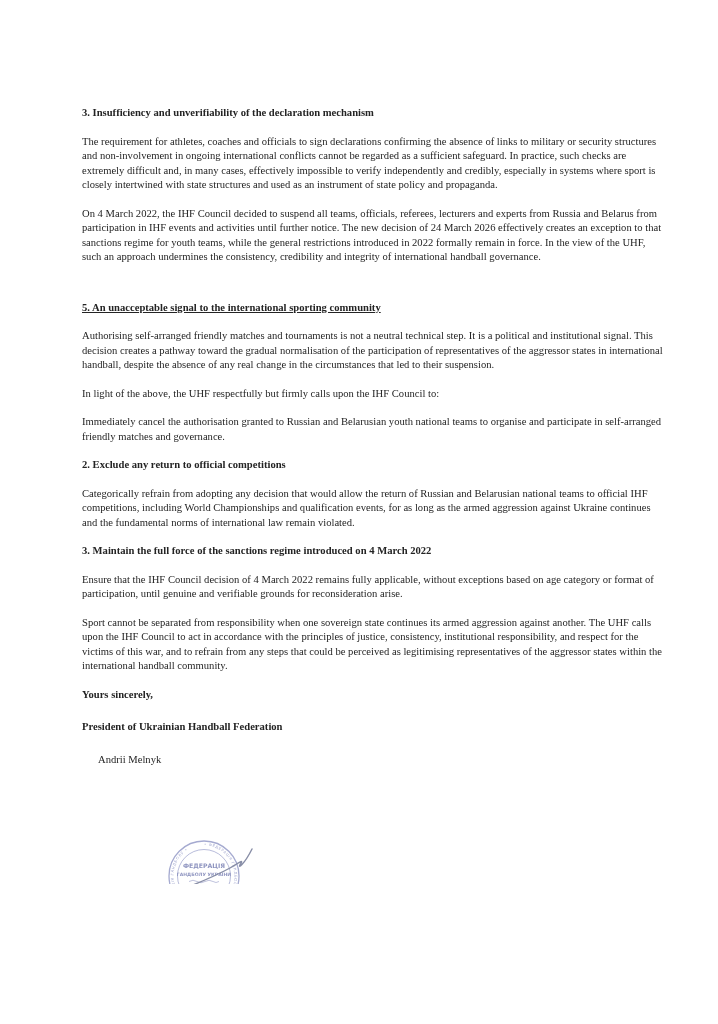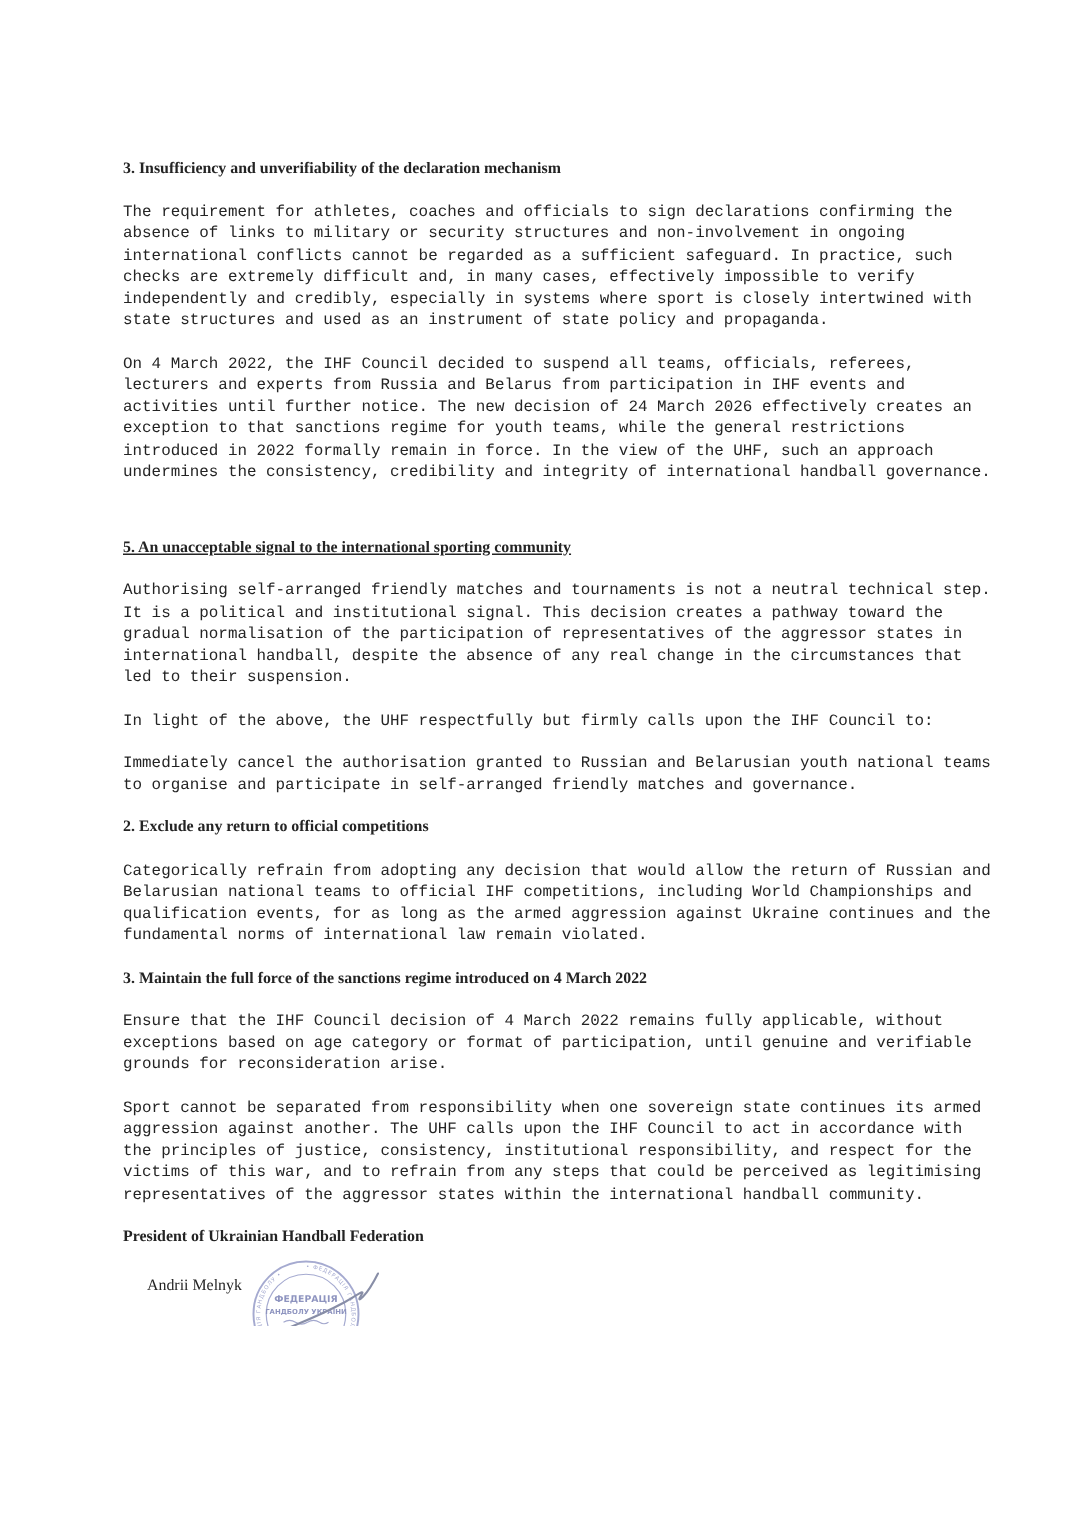--- a/index.html
+++ b/index.html
@@ -15,21 +15,21 @@
   .content {
     position: absolute;
     left: 82px;
     top: 106px;
     width: 582px;
     font-size: 10.6px;
     line-height: 14.5px;
     text-align: left;
   }
   .h  { font-weight: bold; margin: 0 0 14px 0; }
-  .p  { margin: 0 0 14px 0; font-family: Liberation Mono, monospace; }
+  .p  { margin: 0 0 14px 0; }
   .mt-lg { margin-top: 26px; }   
   .mt-xl { margin-top: 36px; text-decoration: underline; }   
   .closing-start { margin-top: 20px; }
   .closing-line  { font-weight: bold; margin: 0 0 18px 0; }
   .closing-name  { font-weight: normal; margin: 12px; padding-left: 4px; }
   .sig-overlay {
     position: absolute;
     left: 140px;
     top: 828px;
     width: 130px;
@@ -63,20 +63,21 @@
     <p class="p">Immediately cancel the authorisation granted to Russian and Belarusian youth national teams to organise and participate in self-arranged friendly matches and governance.</p>
 
     <div class="h">2. Exclude any return to official competitions</div>
     <p class="p">Categorically refrain from adopting any decision that would allow the return of Russian and Belarusian national teams to official IHF competitions, including World Championships and qualification events, for as long as the armed aggression against Ukraine continues and the fundamental norms of international law remain violated.</p>
 
     <div class="h">3. Maintain the full force of the sanctions regime introduced on 4 March 2022</div>
     <p class="p">Ensure that the IHF Council decision of 4 March 2022 remains fully applicable, without exceptions based on age category or format of participation, until genuine and verifiable grounds for reconsideration arise.</p>
 
     <p class="p">Sport cannot be separated from responsibility when one sovereign state continues its armed aggression against another. The UHF calls upon the IHF Council to act in accordance with the principles of justice, consistency, institutional responsibility, and respect for the victims of this war, and to refrain from any steps that could be perceived as legitimising representatives of the aggressor states within the international handball community.</p>
 
+    <div class="closing-line closing-start">Yours sincerely,</div>
     <div class="closing-line">President of Ukrainian Handball Federation</div>
     <div class="closing-name">Andrii Melnyk</div>
   </div>
 
   <div class="sig-overlay">
     <svg width="130" height="100" viewBox="0 0 130 100" style="opacity:0.82;">
       <defs>
         <path id="ringPath" d="M 64 17.5 A 30.5 30.5 0 1 1 63.94 17.5" fill="none"></path>
       </defs>
 

